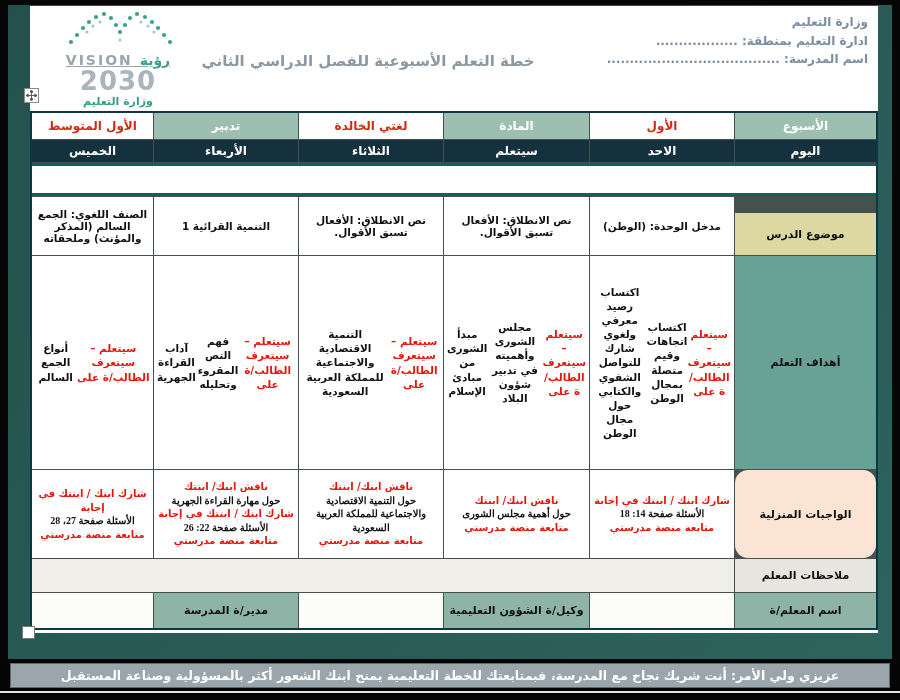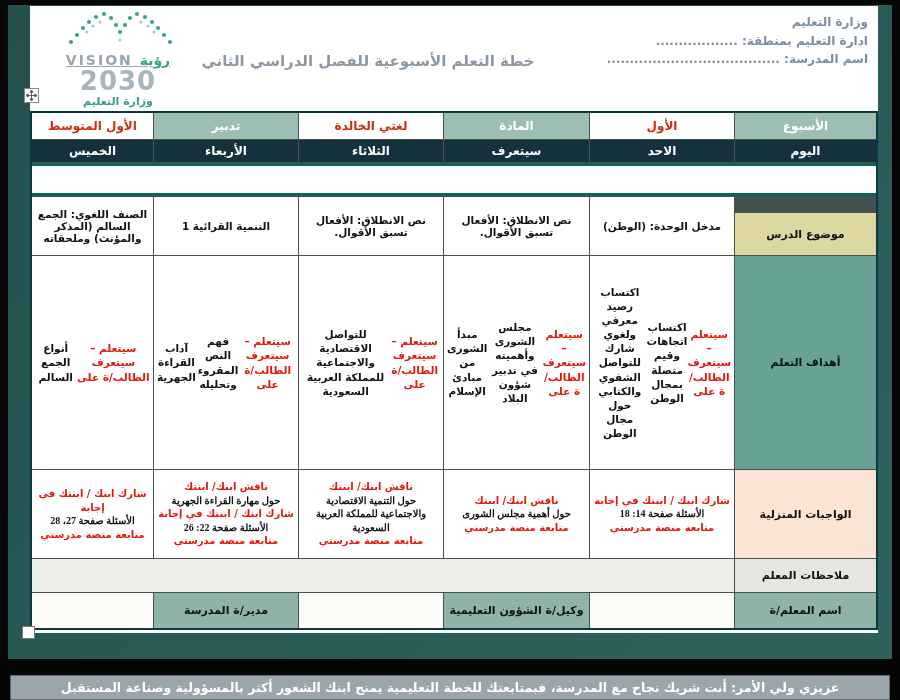--- a/index.html
+++ b/index.html
@@ -38,37 +38,37 @@
        border:2px solid #0b3842;}
   .cell{background:#fff;display:flex;align-items:center;justify-content:center;
        text-align:center;padding:2px 3px;font-weight:bold;font-size:11px;color:#111;}
   .meta-label{background:var(--sage);color:#fff;font-size:12px;}
   .meta-value{color:var(--hdr-red);font-size:12px;}
   .day{background:var(--navy);color:#fff;font-size:12px;}
   .band{grid-column:1 / 7;background:#fff;border-top:3px solid var(--tealline);
        border-bottom:3px solid var(--tealline);}
   .lab-topic{background:var(--khaki);margin-top:16px;}
   .lab-obj{background:var(--tealgreen);}
-  .lab-hw{background:var(--peach);}
+  .lab-hw{background:var(--peach);border-radius:13px;}
   .lab-notes{background:var(--graylabel);}
   .lab-name{background:var(--sage2);}
   .topic-cell{font-size:10.5px;flex-direction:column;}
   .obj-cell{font-size:10.5px;flex-direction:row;line-height:1.35;justify-content:center;}
   .obj-cell .lead{display:block;color:var(--red);}
   .obj-cell .ob{display:block;color:#111;}
   .hw-cell{font-size:10px;flex-direction:column;line-height:1.35;}
   .hl{display:block;}
   [data-color="red"]{color:var(--red);}
   [data-color="black"]{color:#111;font-family:Liberation Serif, serif;}
   .notes-content{grid-column:2 / 7;background:var(--notesbg);}
   .empty-field{background:#fcfcf9;}
   .role-cell{background:var(--sage2);font-size:11px;}
   
   .footer-band{position:absolute;left:0;top:659px;width:900px;height:38px;background:#050505;}
-  .footer-bar{margin:16px 10px 0;height:25px;background:#9aa6ab;border:1px solid #5c6a70;
+  .footer-bar{margin:4px 10px 0;height:25px;background:#9aa6ab;border:1px solid #5c6a70;
        color:#fff;font-weight:bold;font-size:12.5px;text-align:center;line-height:23px;direction:rtl;}
   .footer-line{height:2px;background:#dde7e9;margin:3px 0 0;}
   .corner-square{position:absolute;left:14px;top:621px;width:13px;height:13px;
        background:#fff;border:1px solid #777;}
 </style>
 </head>
 <body>
 
 <div class="desktop">
   <div class="page">
@@ -139,21 +139,21 @@
 
       <div class="cell meta-label">الأسبوع</div>
       <div class="cell meta-value">الأول</div>
       <div class="cell meta-label">المادة</div>
       <div class="cell meta-value">لغتي الخالدة</div>
       <div class="cell meta-label">تدبير</div>
       <div class="cell meta-value">الأول المتوسط</div>
 
       <div class="cell day">اليوم</div>
       <div class="cell day">الاحد</div>
-      <div class="cell day">سيتعرف</div>
+      <div class="cell day">سيتعلم</div>
       <div class="cell day">الثلاثاء</div>
       <div class="cell day">الأربعاء</div>
       <div class="cell day">الخميس</div>
 
       <div class="cell band"></div>
 
       <div class="cell lab-topic">موضوع الدرس</div>
       <div class="cell topic-cell">مدخل الوحدة: (الوطن)</div>
       <div class="cell topic-cell">نص الانطلاق: الأفعال تسبق الأقوال.</div>
       <div class="cell topic-cell">نص الانطلاق: الأفعال تسبق الأقوال.</div>
@@ -166,21 +166,21 @@
         <span class="ob">اكتساب اتجاهات وقيم متصلة بمجال الوطن</span>
         <span class="ob">اكتساب رصيد معرفي ولغوي شارك للتواصل الشفوي والكتابي حول مجال الوطن</span>
       </div>
       <div class="cell obj-cell">
         <span class="lead">سيتعلم – سيتعرف الطالب/ة على</span>
         <span class="ob">مجلس الشورى وأهميته في تدبير شؤون البلاد</span>
         <span class="ob">مبدأ الشورى من مبادئ الإسلام</span>
       </div>
       <div class="cell obj-cell">
         <span class="lead">سيتعلم – سيتعرف الطالب/ة على</span>
-        <span class="ob">للتواصل الاقتصادية والاجتماعية للمملكة العربية السعودية</span>
+        <span class="ob">التنمية الاقتصادية والاجتماعية للمملكة العربية السعودية</span>
       </div>
       <div class="cell obj-cell">
         <span class="lead">سيتعلم – سيتعرف الطالب/ة على</span>
         <span class="ob">فهم النص المقروء وتحليله</span>
         <span class="ob">آداب القراءة الجهرية</span>
       </div>
       <div class="cell obj-cell">
         <span class="lead">سيتعلم – سيتعرف الطالب/ة على</span>
         <span class="ob">أنواع الجمع السالم</span>
       </div>

